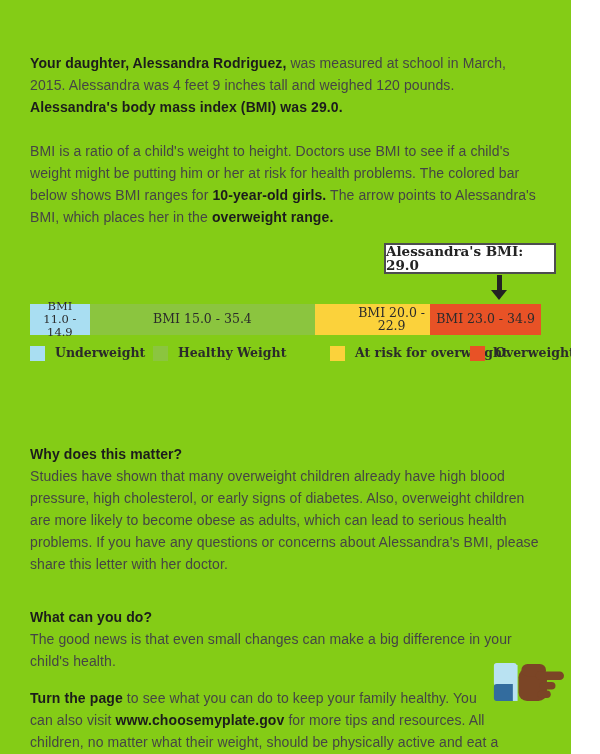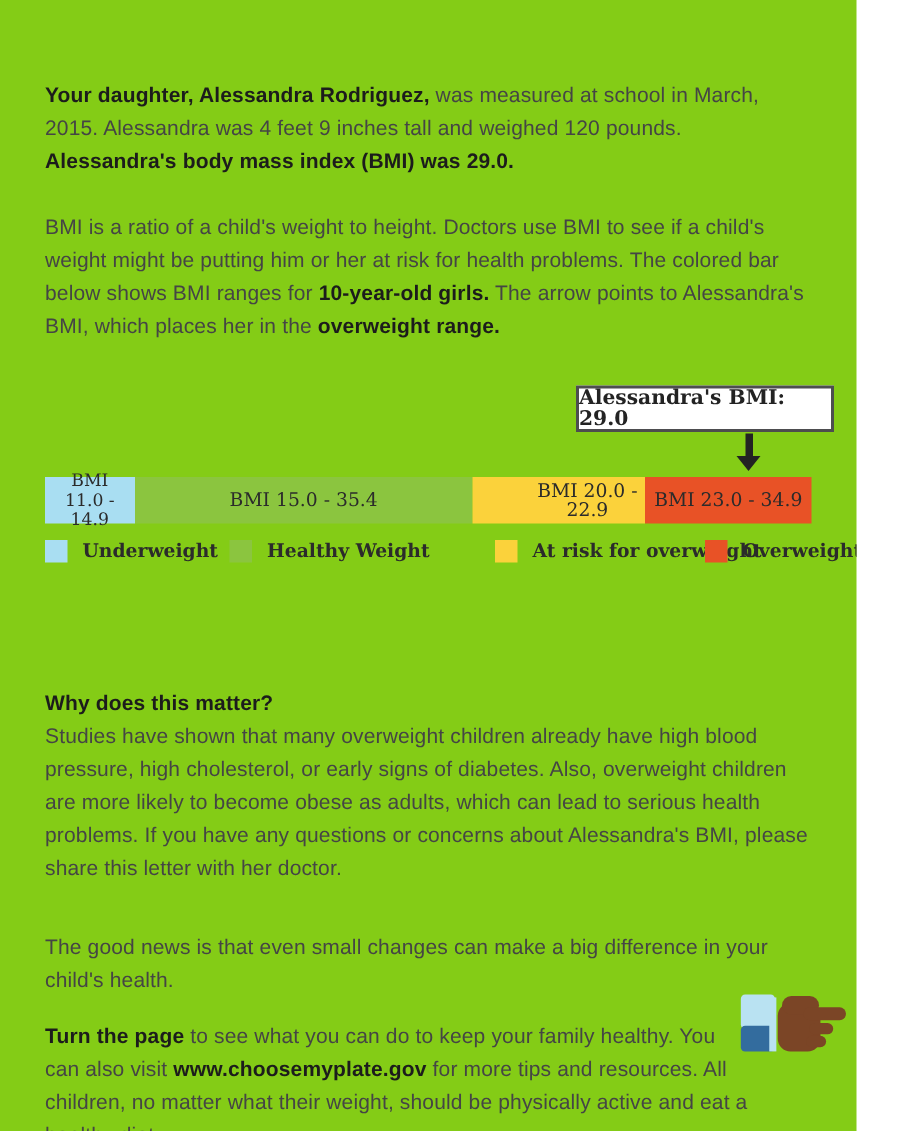--- a/index.html
+++ b/index.html
@@ -13,21 +13,21 @@
     font-size:14px; line-height:22px;
     color:#454545;
     letter-spacing:0.1px;
     overflow:hidden;
   }
   p b { color:#1c1c1c; }
   .para-intro   { margin:0 0 22px 0; }
   .para-explain { margin:0; }
 
   
-  .chart { margin-top:29px; }
+  .chart { margin-top:15px; }
   .callout {
     width:172px; height:31px;
     margin-left:354px;
     border:2px solid #4d4d4f;
     background:#ffffff;
     display:flex; align-items:center; justify-content:center;
     font-family:"DejaVu Serif", serif;
     font-weight:bold; font-size:13.5px; color:#232323;
     letter-spacing:0;
     line-height:1;
@@ -126,20 +126,21 @@
       </div>
     </div>
   </div>
 
   <div class="sec-why">
     <p class="heading">Why does this matter?</p>
     <p>Studies have shown that many overweight children already have high blood pressure, high cholesterol, or early signs of diabetes. Also, overweight children are more likely to become obese as adults, which can lead to serious health problems. If you have any questions or concerns about Alessandra's BMI, please share this letter with her doctor.</p>
   </div>
 
   <div class="sec-what">
+    <p class="heading">What can you do?</p>
     <p>The good news is that even small changes can make a big difference in your child's health.</p>
   </div>
 
   <p class="para-turn"><b>Turn the page</b><span> to see what you can do to keep your family healthy. You can also visit </span><b>www.choosemyplate.gov</b><span> for more tips and resources. All children, no matter what their weight, should be physically active and eat a healthy diet.</span></p>
 
   <div class="hand-icon">
     <svg width="72" height="46" viewBox="0 0 76 48" aria-hidden="true">
       <rect x="2" y="4" width="24" height="24" rx="3" fill="#B9E2F2"></rect>
       <rect x="2" y="26" width="24" height="18" rx="3" fill="#336C9E"></rect>
       <rect x="22" y="6" width="5" height="38" fill="#B9E2F2"></rect>

